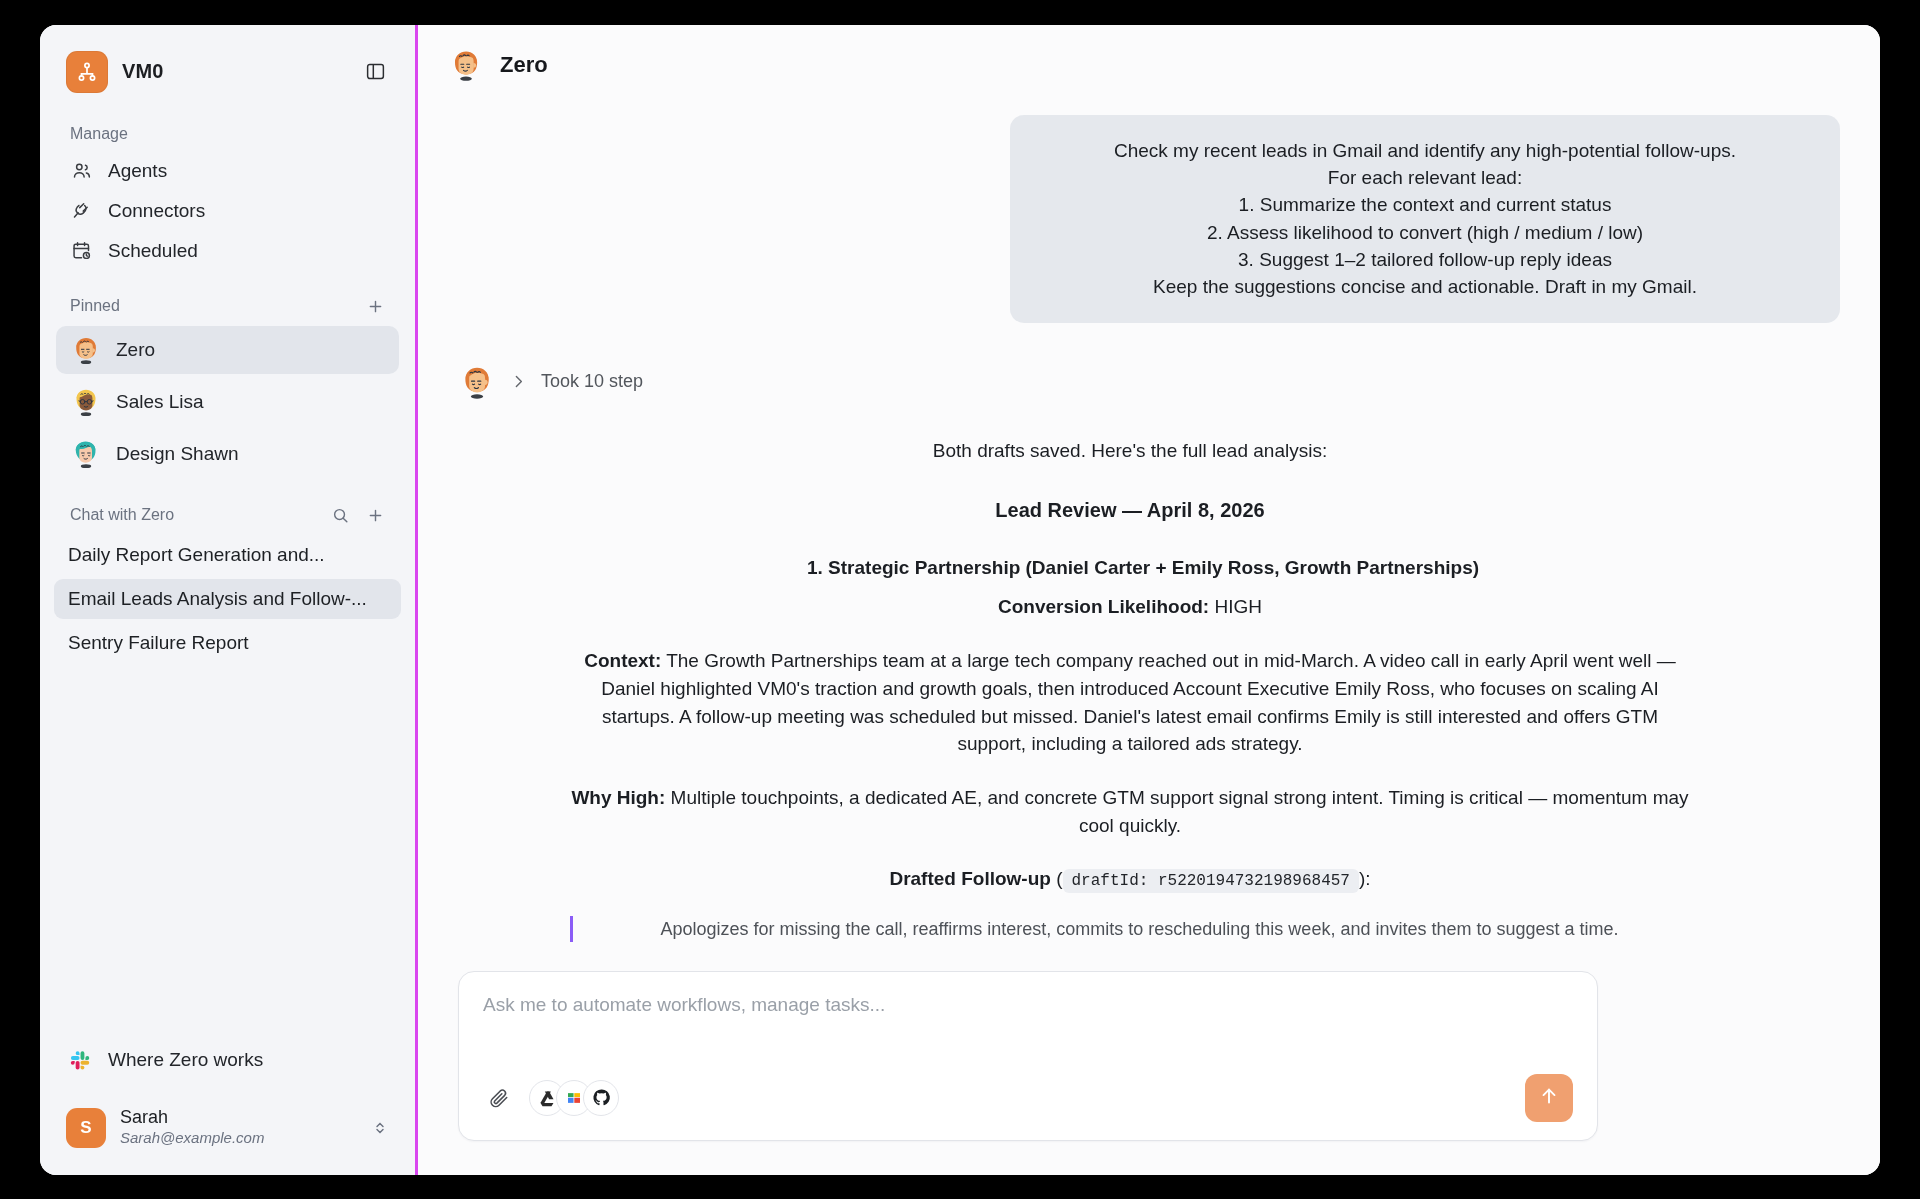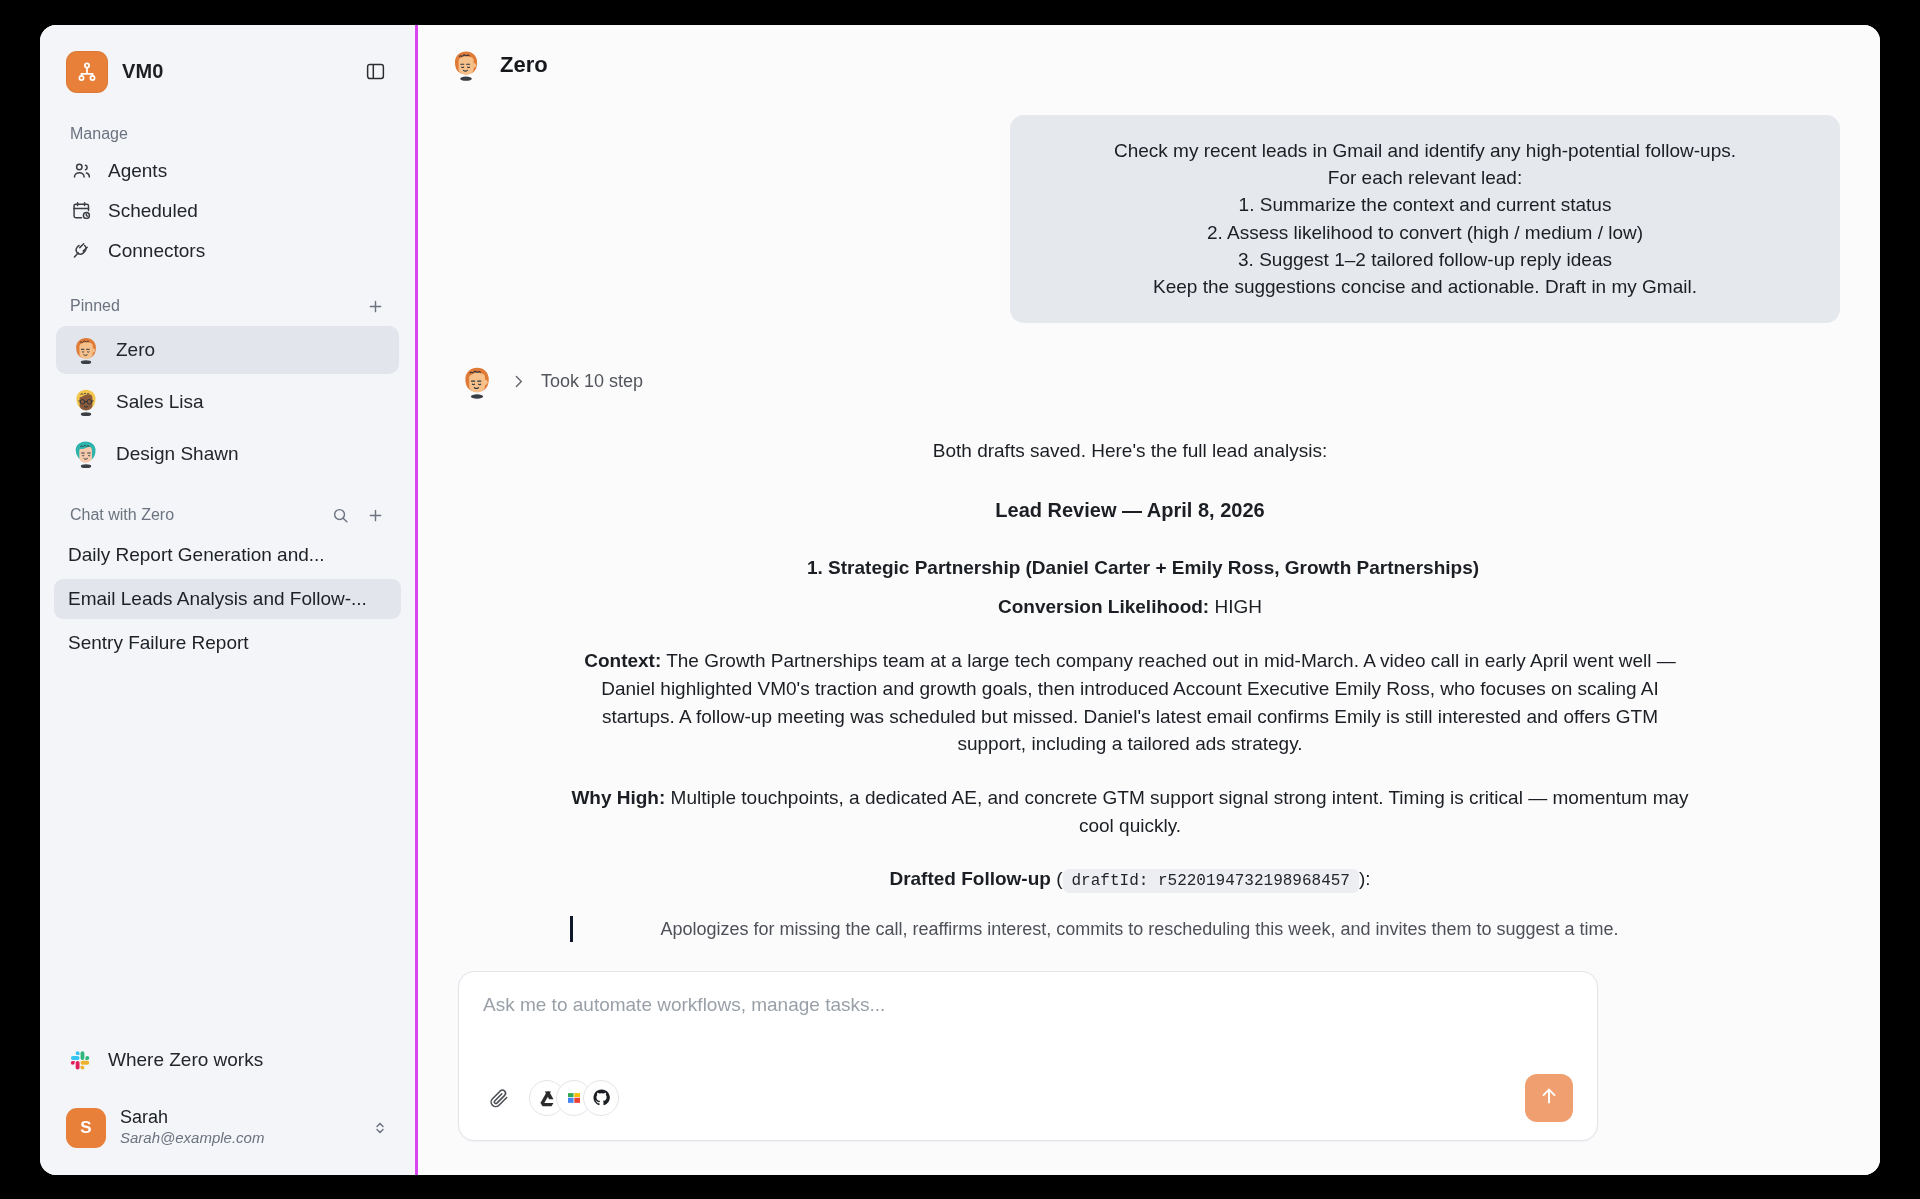--- a/index.html
+++ b/index.html
@@ -137,21 +137,21 @@
   .resp .num-head { font-weight: 700; font-size: 19px; margin-top: 28px; padding-left: 26px; }
   .resp .tight { margin-top: 12px; }
   .resp b { font-weight: 700; }
   .code-chip {
     font-family: "Liberation Mono", monospace;
     font-size: 16px; background: #eceef2; color: #22252a;
     padding: 3px 9px; border-radius: 6px;
   }
   .quote {
     margin-top: 22px; padding-left: 16px;
-    border-left: 3px solid #0f172a;
+    border-left: 3px solid #8b5cf6;
     font-size: 18px; line-height: 1.45; color: #4d5157;
   }
 
   
   .composer-wrap { padding: 26px 40px 34px 40px; }
   .composer {
     max-width: 1140px; margin-left: 0;
     background: #fff; border: 1px solid #e2e4e9;
     border-radius: 16px; padding: 22px 24px 18px 24px;
     box-shadow: 0 1px 2px rgba(16,24,40,.04);
@@ -215,38 +215,38 @@
               <path d="M16.5 11.2a2.7 2.7 0 0 0 0-5.2"></path>
               <path d="M17.5 14.9c2.1.5 3.5 2.2 3.5 4.6"></path>
         </svg>
       </span>
       <span>Agents</span>
     </div>
 
     <div class="nav-item">
       <span class="nav-ico">
         <svg width="21" height="21" viewBox="0 0 24 24" fill="none" stroke="currentColor" stroke-width="1.7" stroke-linecap="round">
+          <path d="M14.5 4.2 10 8.7M18.5 8.2 14 12.7"></path>
+          <path d="M15.6 6.2a4.8 4.8 0 0 1 .3 6.6l-2 2.2a4.8 4.8 0 0 1-6.9-6.6l2-2.2"></path>
+          <path d="M8.2 14.6 4 19.5"></path>
+        </svg>
+      </span>
+      <span>Connectors</span>
+    </div>
+
+    <div class="nav-item">
+      <span class="nav-ico">
+        <svg width="21" height="21" viewBox="0 0 24 24" fill="none" stroke="currentColor" stroke-width="1.7" stroke-linecap="round">
           <path d="M20 12V6.8a2 2 0 0 0-2-2H5.5a2 2 0 0 0-2 2v11.4a2 2 0 0 0 2 2H12"></path>
           <path d="M7.5 3v3.3M15.5 3v3.3M3.5 9.6H20"></path>
           <circle cx="17.6" cy="17.6" r="3.4"></circle>
               <path d="M17.6 16.1v1.6l1 .7"></path>
         </svg>
       </span>
       <span>Scheduled</span>
-    </div>
-
-    <div class="nav-item">
-      <span class="nav-ico">
-        <svg width="21" height="21" viewBox="0 0 24 24" fill="none" stroke="currentColor" stroke-width="1.7" stroke-linecap="round">
-          <path d="M14.5 4.2 10 8.7M18.5 8.2 14 12.7"></path>
-          <path d="M15.6 6.2a4.8 4.8 0 0 1 .3 6.6l-2 2.2a4.8 4.8 0 0 1-6.9-6.6l2-2.2"></path>
-          <path d="M8.2 14.6 4 19.5"></path>
-        </svg>
-      </span>
-      <span>Connectors</span>
     </div>
 
     <div class="sb-section-head">
       <span class="sb-lbl">Pinned</span>
       <div class="sb-head-actions">
         <span>
           <svg width="19" height="19" viewBox="0 0 24 24" fill="none" stroke="currentColor" stroke-width="1.8" stroke-linecap="round">
                 <path d="M12 5.5v13M5.5 12h13"></path>
               </svg>
         </span>

